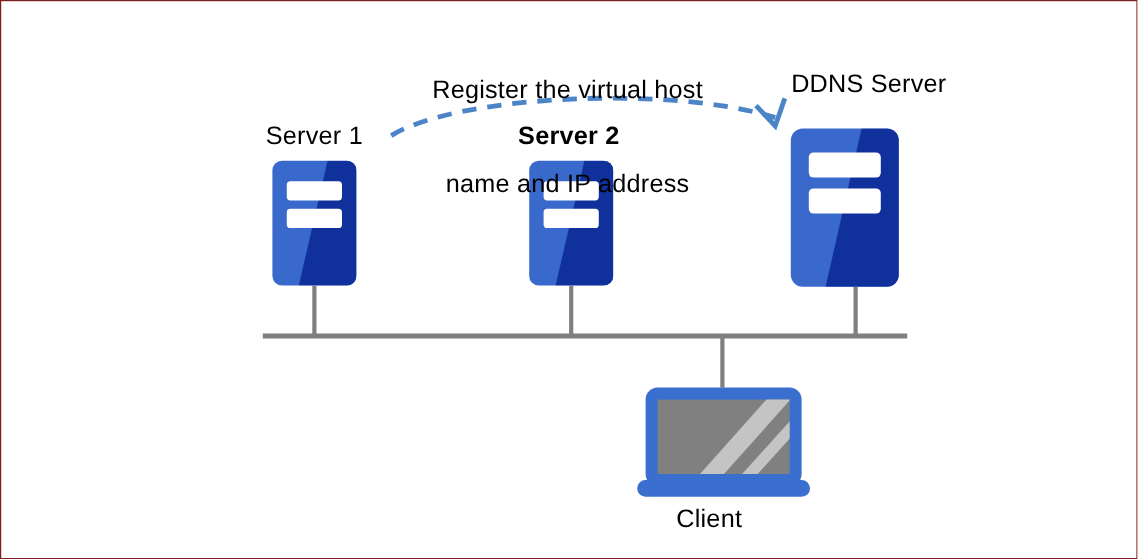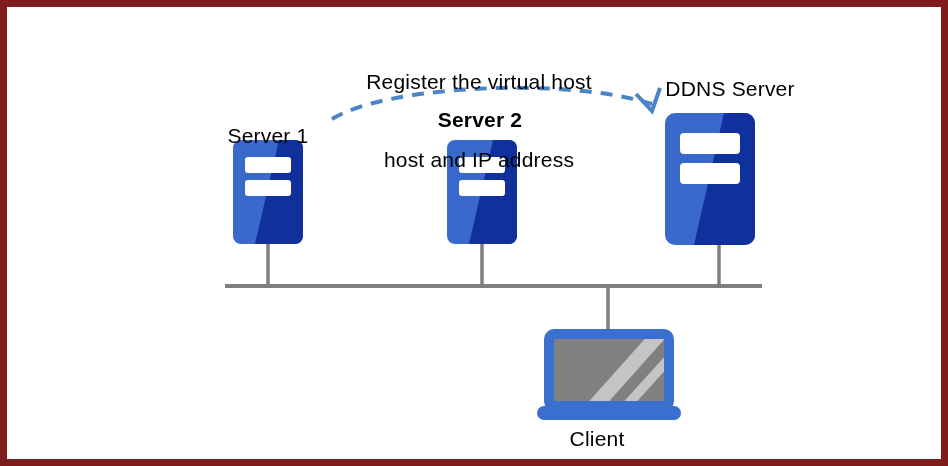--- a/index.html
+++ b/index.html
@@ -8,21 +8,21 @@
     background: #ffffff;
   }
   body {
     font-family: "Liberation Sans", sans-serif;
   }
   #canvas {
     position: relative;
     width: 948px;
     height: 466px;
     background: #ffffff;
-    border: 7px solid #7f1d1d;
+    border: 1px solid #7f1d1d;
     box-sizing: border-box;
     overflow: hidden;
   }
   .svg-layer {
     position: absolute;
     left: 0;
     top: 0;
     width: 948px;
     height: 466px;
   }
@@ -37,31 +37,30 @@
   }
   #annotation-text {
     left: 338px;
     top: 10px;
     width: 268px;
   }
   #label-server-1 {
     left: 196px;
     top: 100px;
     width: 130px;
-    margin-top: 16px;
   }
   #label-server-2 {
     left: 408px;
     top: 100px;
     width: 130px;
     font-weight: bold;
   }
   #label-ddns-server {
     left: 633px;
-    top: 69px;
+    top: 57px;
     width: 180px;
   }
   #label-client {
     left: 525px;
     top: 419px;
     width: 130px;
   }
 </style>
 </head>
 <body>
@@ -131,21 +130,21 @@
     </g>
 
     <g>
       <path d="M 325,112 C 380,78 560,70 645,97" fill="none" stroke="#4C84C8" stroke-width="4" stroke-dasharray="12 9" stroke-linecap="butt"></path>
       <path d="M 629,87 L 645,104 L 653,81" fill="none" stroke="#4C84C8" stroke-width="4" stroke-linecap="butt" stroke-linejoin="miter"></path>
     </g>
   </svg>
 
   <div class="label" id="annotation-text">
     <div>Register the virtual host</div>
-    <div>host and IP address</div>
+    <div>name and IP address</div>
   </div>
 
   <div class="label" id="label-server-1">Server 1</div>
 
   <div class="label" id="label-server-2">Server 2</div>
 
   <div class="label" id="label-ddns-server">DDNS Server</div>
 
   <div class="label" id="label-client">Client</div>
 

